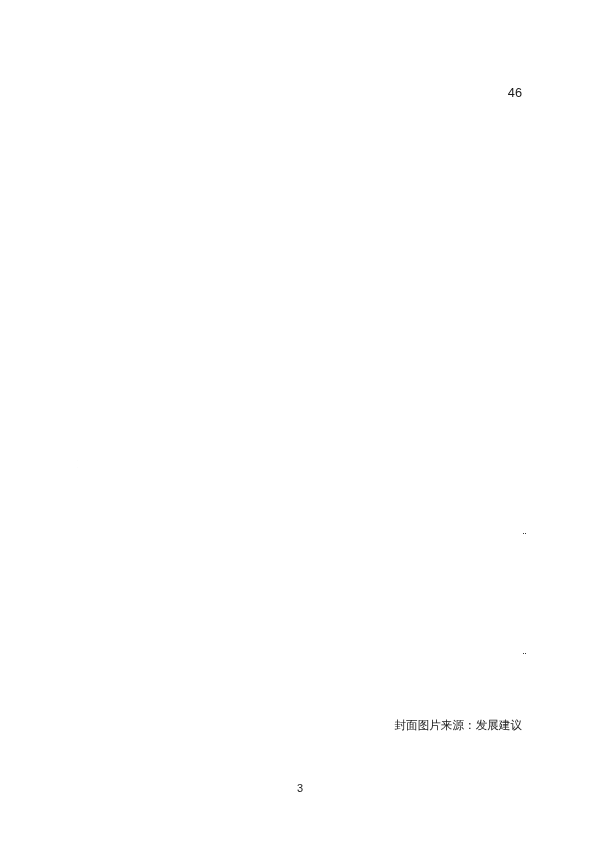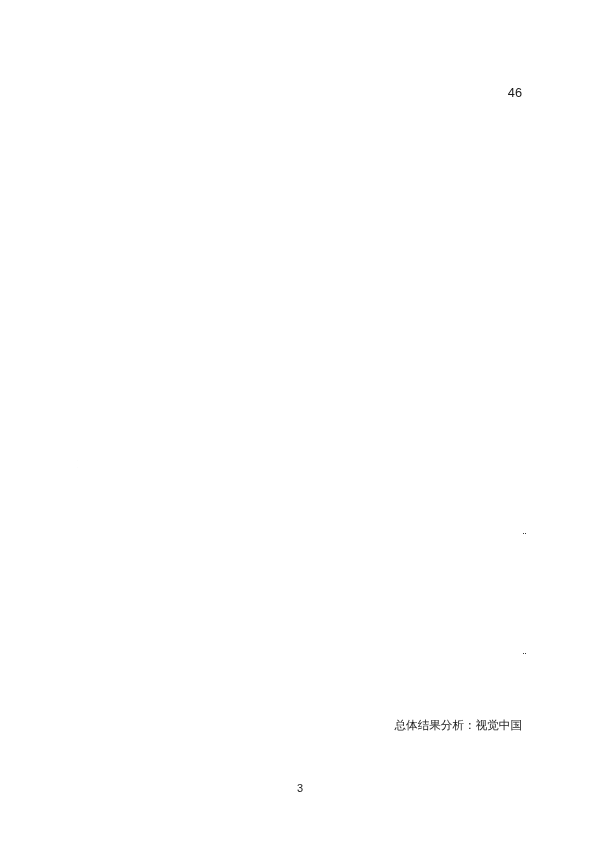--- a/index.html
+++ b/index.html
@@ -198,17 +198,17 @@
         <span class="leader"></span>
         <span class="page">46</span>
       </div>
       <div class="toc-row lvl-3 gap-before">
         <span class="label">2020 年中国城市人工智能发展指数表</span>
         <span class="leader"></span>
         <span class="page">46</span>
       </div>
     </div>
 
-  <div class="credit">总体结果分析：视觉中国</div>
+  <div class="credit">封面图片来源：发展建议</div>
 
   <div class="folio">3</div>
 
 </div>
 
 </body></html>

